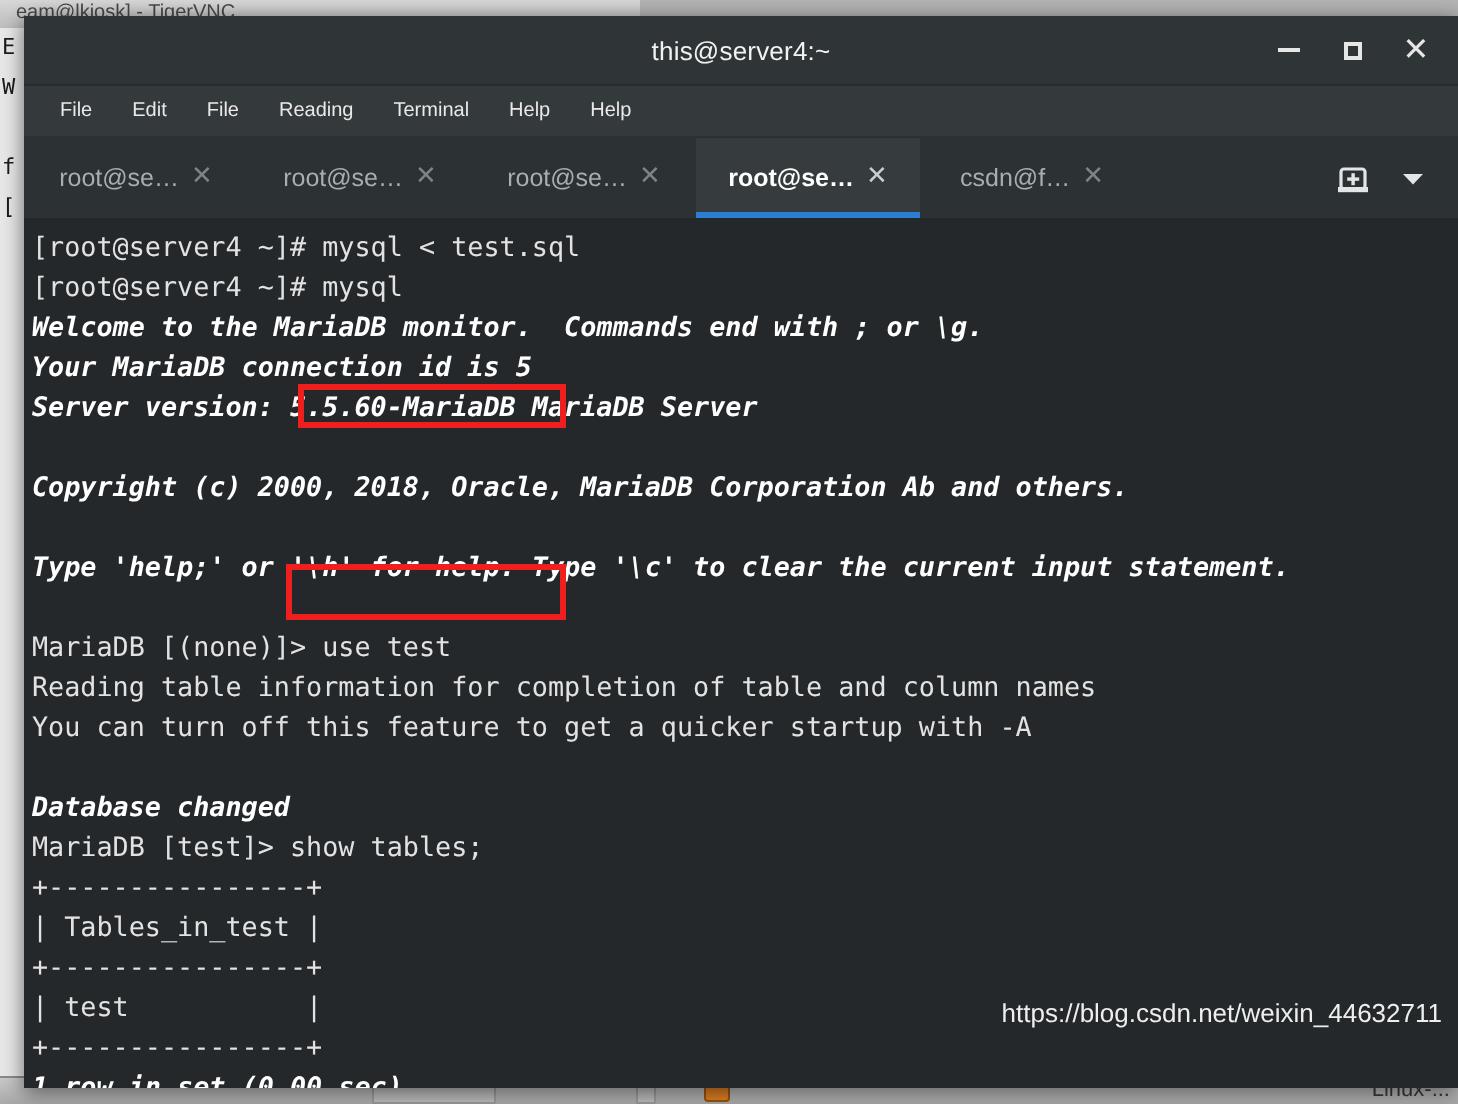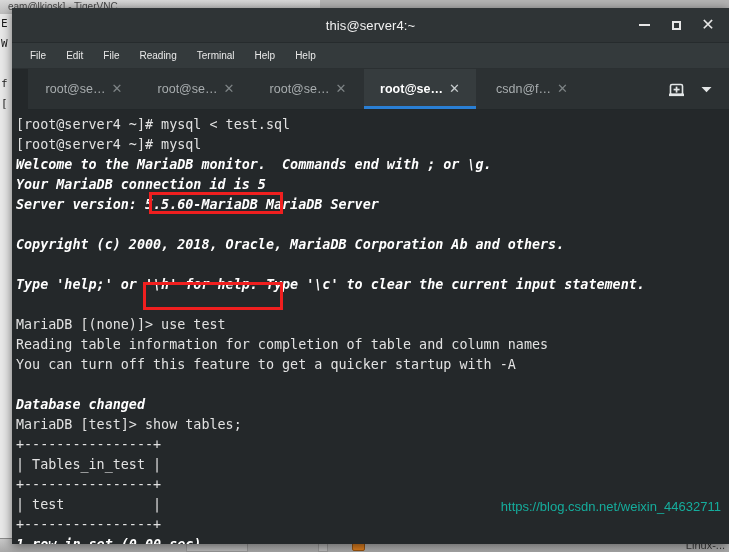--- a/index.html
+++ b/index.html
@@ -172,21 +172,20 @@
   }
 
   
   #tabbar {
     height: 40px;
     background: #2c3133;
     display: flex;
     align-items: stretch;
     border-bottom: 1px solid #222729;
     position: relative;
-    margin-left: 16px;
   }
   .tab {
     width: 112px;
     display: flex;
     align-items: center;
     justify-content: center;
     gap: 6px;
     position: relative;
     cursor: default;
     box-sizing: border-box;
@@ -259,21 +258,21 @@
     box-sizing: border-box;
     pointer-events: none;
   }
 
   
   #watermark {
     position: absolute;
     right: 8px;
     bottom: 30px;
     font-size: 13px;
-    color: #14b8a6;
+    color: #ffffff;
     font-family: "Liberation Sans", sans-serif;
     white-space: nowrap;
     opacity: .92;
   }
 </style>
 </head>
 <body>
 
 <div id="desktop">
 

